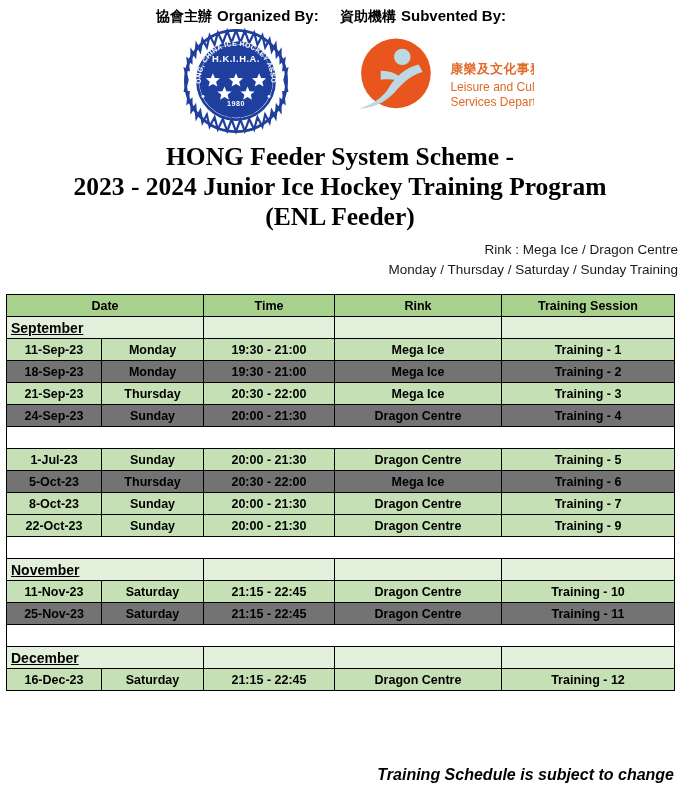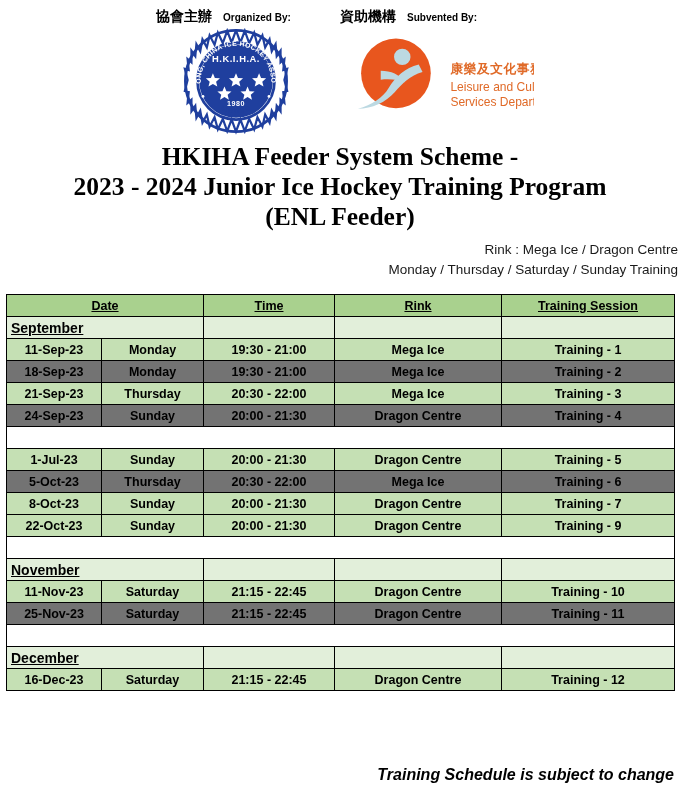--- a/index.html
+++ b/index.html
@@ -16,21 +16,21 @@
   .credits{
     position:absolute; top:3px; left:0; width:680px; height:24px;
   }
   .credit-block{position:absolute; white-space:nowrap;}
   .credit-zh{
     font-family:Liberation Sans, sans-serif;
     font-weight:bold; font-size:14px; letter-spacing:0px;margin-top:15px;
   }
   .credit-en{
     font-family:"Liberation Sans", sans-serif;
-    font-weight:bold; font-size:10px; margin-left:11px;
+    font-weight:bold; font-size:15px; margin-left:5px;
   }
   #credit-organized{ left:156px; top:4px; }
   #credit-subvented{ left:340px; top:4px; }
 
   
   .logo-hkiha{
     position:absolute; left:170px; top:26px; width:132px; height:110px;
   }
   .logo-lcsd{
     position:absolute; left:344px; top:34px; width:190px; height:92px;
@@ -83,21 +83,20 @@
   col.c-time{width:131px;}
   col.c-rink{width:167px;}
   col.c-sess{width:173px;}
 
   .hdr td{
     background:#A9D18E;
     border:3px solid #000;
     height:26px;
     font-size:14px;
     font-weight:bold;
-    text-decoration:underline;
   }
   .month td{
     background:#E2EFDA;
     height:26px;
     text-align:left;
   }
   .month .mlabel{
     text-align:left;
     text-decoration:underline;
     font-size:14px;
@@ -175,21 +174,21 @@
       <path d="M118 48 C 96 54, 82 66, 70 86 C 62 100, 44 112, 22 118 C 44 118, 66 108, 80 92 C 92 78, 104 66, 124 60 Z"></path>
       <path d="M58 58 C 74 58, 88 64, 96 76 C 86 72, 72 70, 58 72 Z"></path>
     </g>
     <text x="168" y="62" font-family="DejaVu Sans, sans-serif" font-size="20" font-weight="bold" fill="#E06A28" letter-spacing="1">康樂及文化事務署</text>
     <text x="168" y="90" font-family="Liberation Sans, sans-serif" font-size="19" fill="#E06A28">Leisure and Cultural</text>
     <text x="168" y="114" font-family="Liberation Sans, sans-serif" font-size="19" fill="#E06A28">Services Department</text>
   </svg>
 </div>
 
 <div class="title">
-  <div>HKIHA Feeder System Scheme -</div>
+  <div>HONG Feeder System Scheme -</div>
   <div>2023 - 2024 Junior Ice Hockey Training Program</div>
   <div>(ENL Feeder)</div>
 </div>
 
 <div class="subtitle">
   <div>Rink : Mega Ice / Dragon Centre</div>
   <div>Monday / Thursday / Saturday / Sunday Training</div>
 </div>
 
 <div class="sheet">

